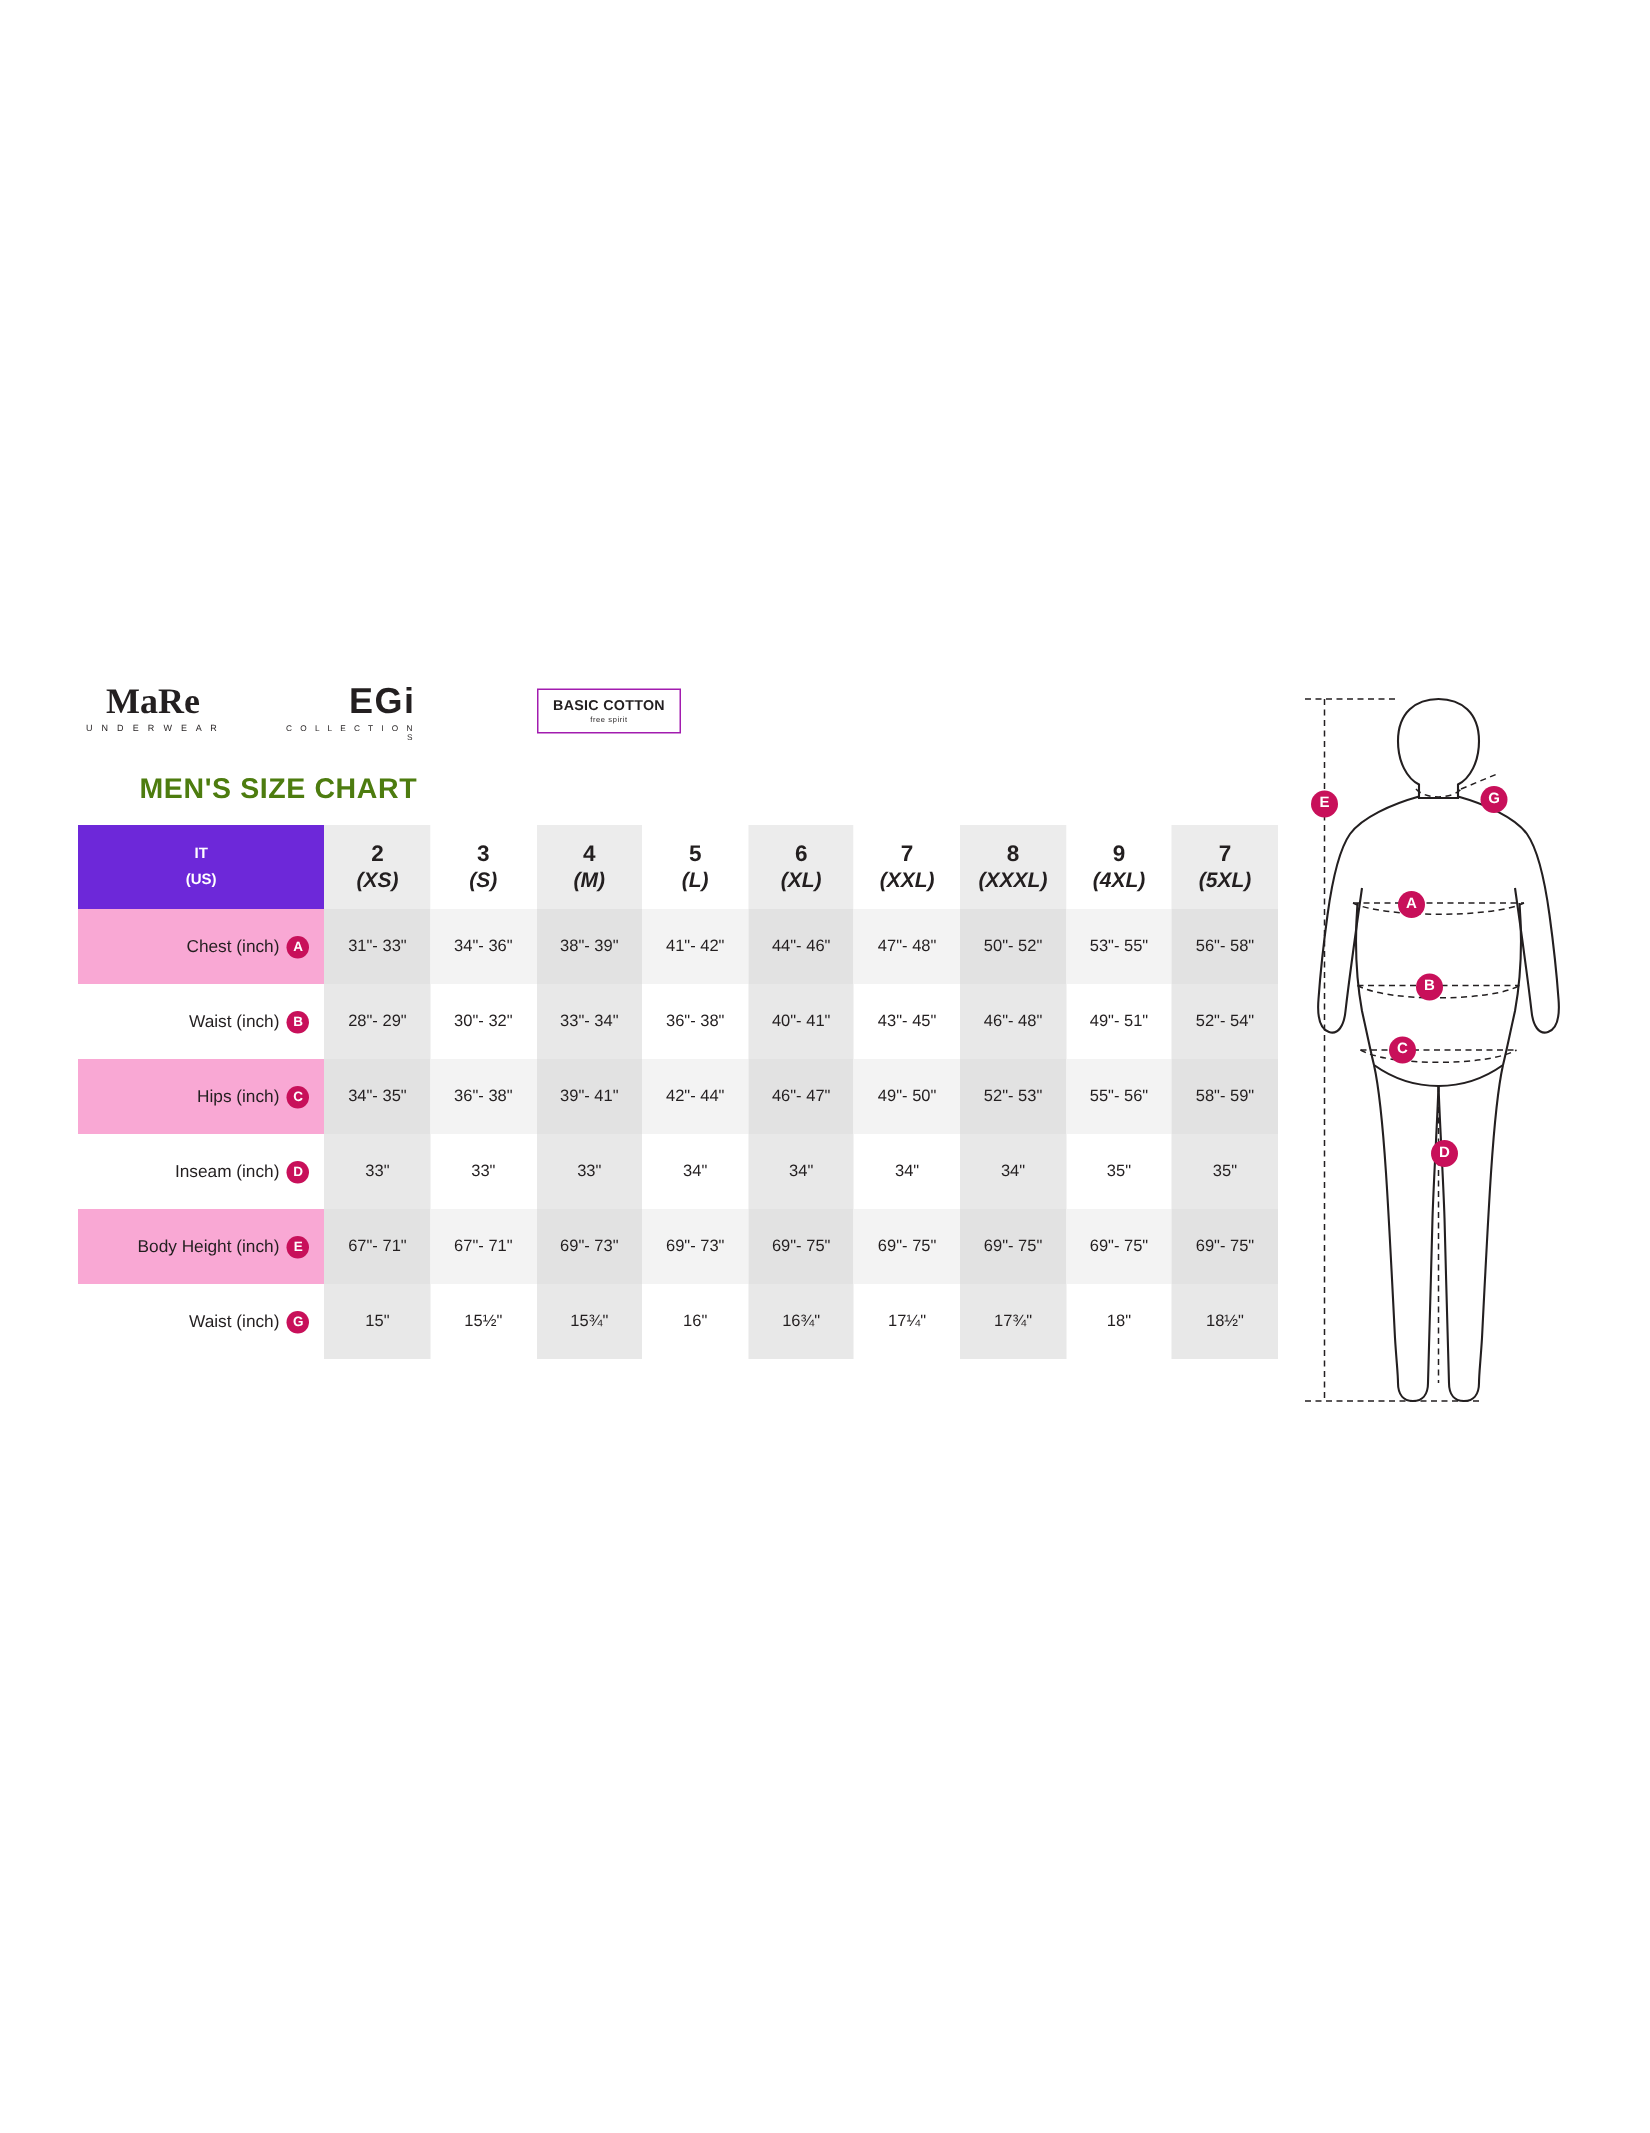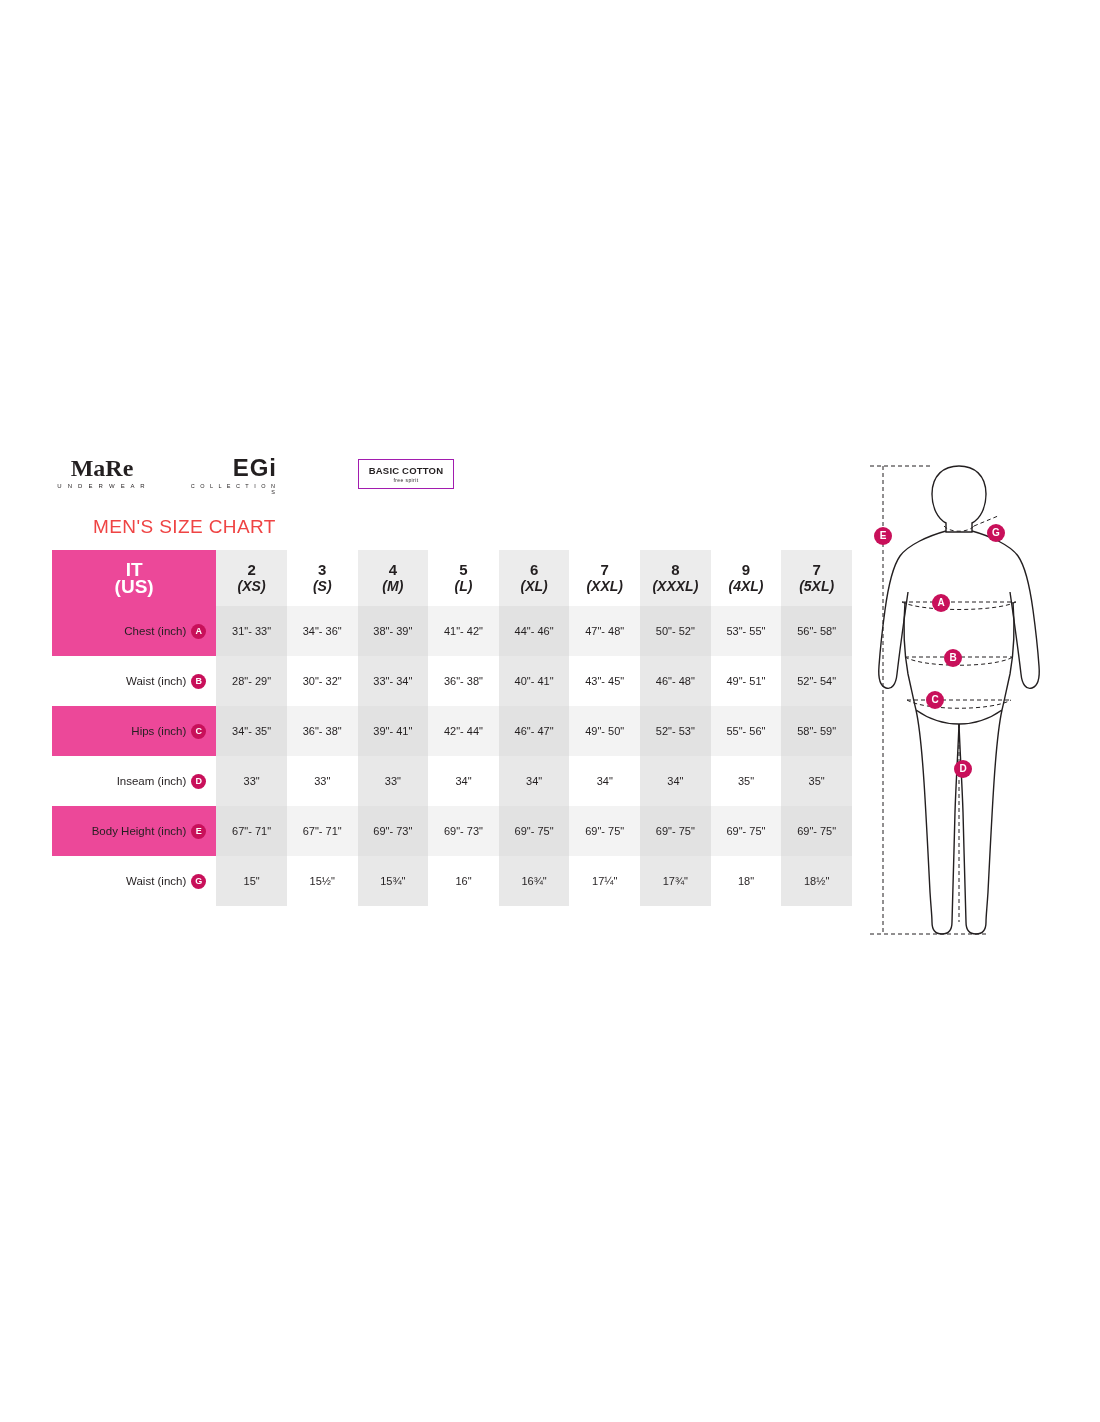--- a/index.html
+++ b/index.html
@@ -92,23 +92,23 @@
     color: #231f20;
     margin-top: 1px;
   }
 
   
   .chart-title {
     position: absolute;
     left: 93px;
     top: 516px;
     font-size: 19px;
-    font-weight: 400;
+    font-weight: 700;
     letter-spacing: 0.4px;
-    color: #ef4444;
+    color: #4d7c0f;
   }
 
   
   .table-wrap {
     position: absolute;
     left: 52px;
     top: 550px;
     width: 800px;
   }
   table.size-chart {
@@ -117,24 +117,24 @@
     table-layout: fixed;
   }
   table.size-chart td, table.size-chart th {
     padding: 0;
     margin: 0;
   }
   .col-label { width: 164px; }
   .col-v { width: 70.5px; }
 
   thead th.it-us {
-    background: #ec4899;
+    background: #6d28d9;
     color: #ffffff;
     height: 56px;
-    font-size: 19px;
+    font-size: 10px;
     font-weight: 700;
     line-height: 17px;
     text-align: center;
     vertical-align: middle;
   }
   thead th.sz {
     height: 56px;
     text-align: center;
     vertical-align: middle;
     font-size: 15px;
@@ -155,21 +155,21 @@
     color: #231f20;
     vertical-align: middle;
     white-space: nowrap;
   }
   tbody td.val {
     text-align: center;
     vertical-align: middle;
     font-size: 11px;
     color: #231f20;
   }
-  tbody tr.shade td.rowlabel { background: #ec4899; }
+  tbody tr.shade td.rowlabel { background: #f9a8d4; }
   tbody tr.shade td.val { background: #f3f3f3; }
   tbody td.val.alt { background: #e8e8e8; }
   tbody tr.shade td.val.alt { background: #e2e2e2; }
 
   .badge {
     display: inline-block;
     width: 15px; height: 15px;
     border-radius: 50%;
     background: #c8105a;
     color: #fff;

